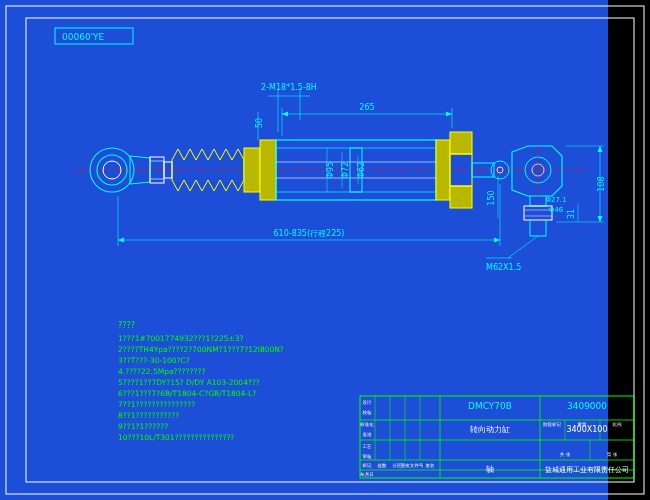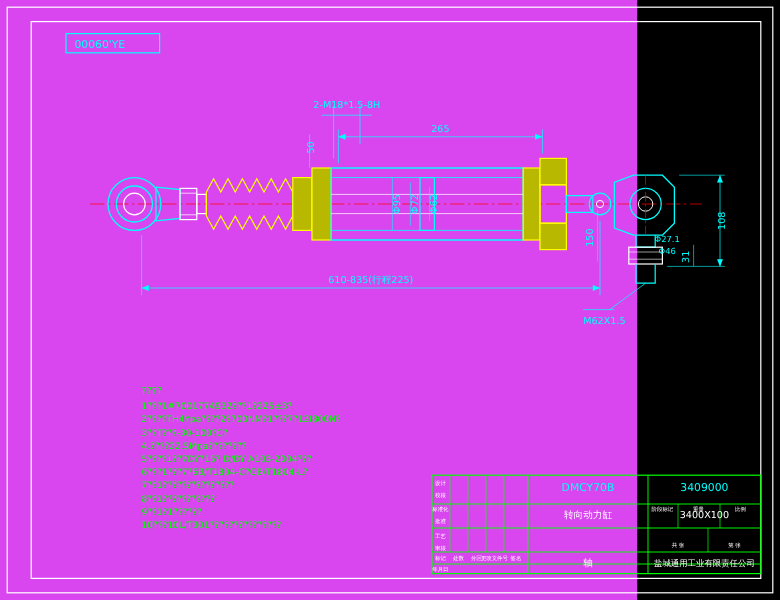--- a/index.html
+++ b/index.html
@@ -1,17 +1,17 @@
 <!DOCTYPE html>
 <html><head>
 <meta charset="utf-8">
 <style>
   html,body{margin:0;padding:0;background:#000;}
   body{width:650px;height:500px;overflow:hidden;font-family:"DejaVu Sans",sans-serif;}
-  #stage{position:relative;width:531px;height:500px;background:#d946ef;}
+  #stage{position:relative;width:608px;height:500px;background:#1d4ed8;}
   .abs{position:absolute;}
   svg{display:block;}
   text{font-family:"DejaVu Sans",sans-serif;}
   .cyan{fill:#00ffff;}
   .green{fill:#00ff00;}
   .white{fill:#ffffff;}
 </style>
 </head>
 <body>
 

